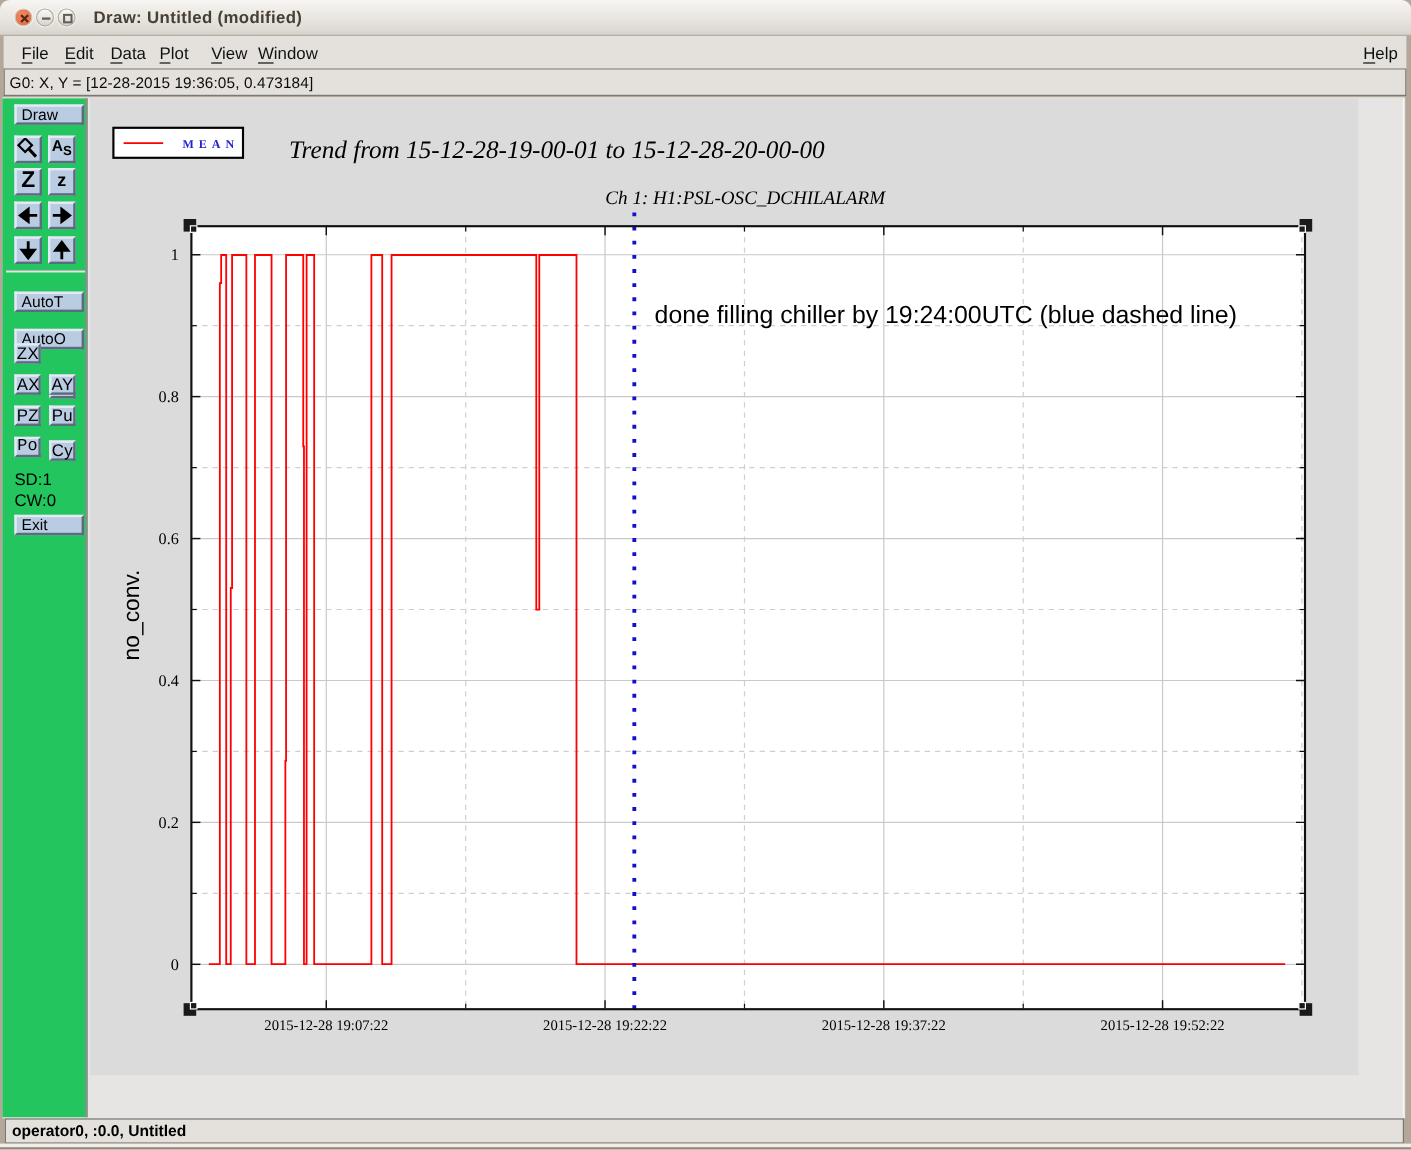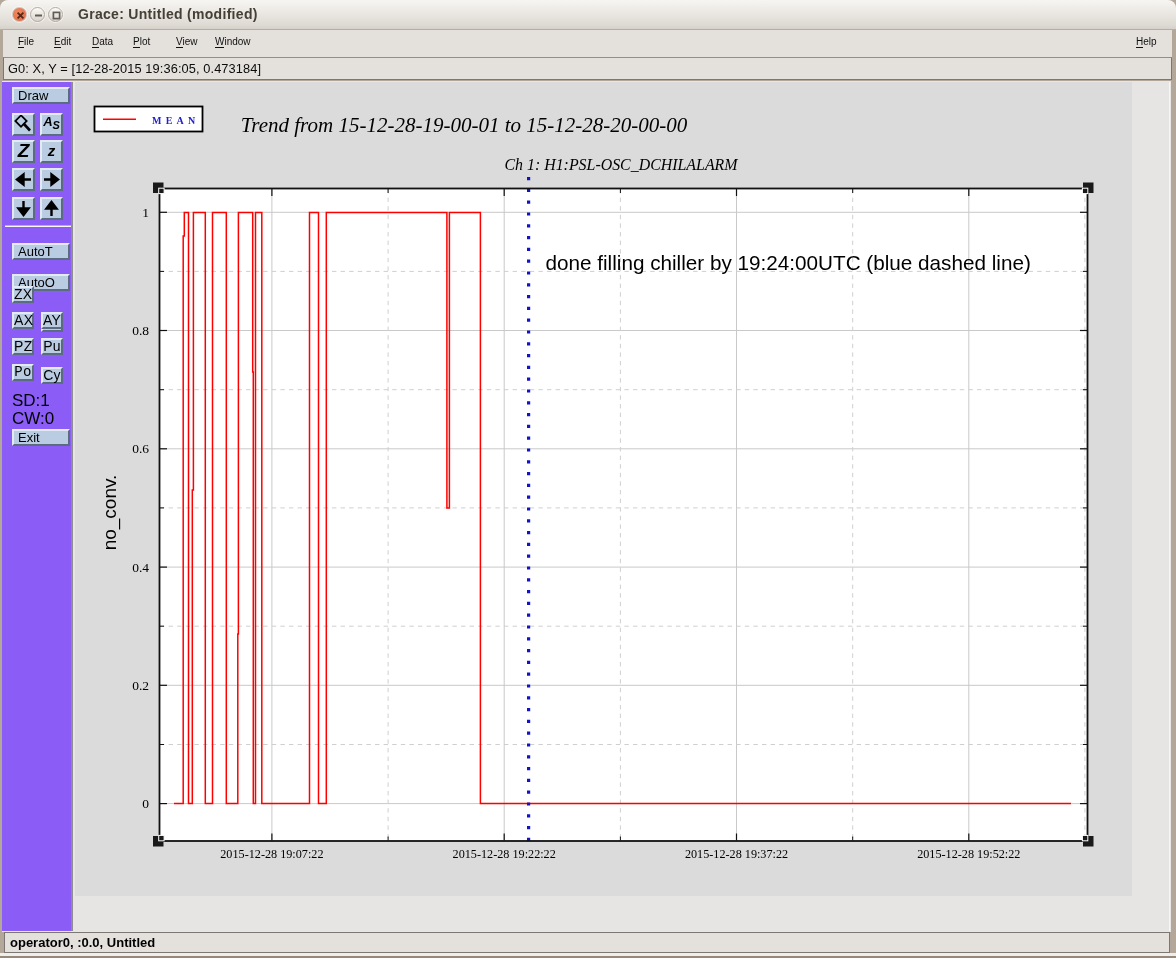--- a/index.html
+++ b/index.html
@@ -16,45 +16,45 @@
   letter-spacing:0.3px;
 }
 .wbtn { position:absolute; top:7px; width:15px; height:15px; border-radius:50%; }
 #btn-close { left:12px; background:radial-gradient(circle at 40% 35%, #f08a60, #e4663c); border:1px solid #cdc5bb; box-shadow:0 0 0 1px rgba(250,248,244,0.7); }
 #btn-min  { left:30px; background:linear-gradient(#fcfaf7,#d8d3cb); border:1px solid #b3aca3; box-shadow:0 0 0 1px rgba(250,248,244,0.7); }
 #btn-max  { left:48px; background:linear-gradient(#fcfaf7,#d8d3cb); border:1px solid #b3aca3; box-shadow:0 0 0 1px rgba(250,248,244,0.7); }
 .wbtn svg { position:absolute; left:0; top:0; }
 #menubar {
   position:absolute; left:3px; top:30px; width:1169px; height:27px; background:#e4e1dd;
 }
-.mitem { position:absolute; top:6px; font-size:10px; color:#111; }
+.mitem { position:absolute; top:6px; font-size:14px; color:#111; }
 .mitem u { text-decoration:none; border-bottom:1px solid #111; padding-bottom:0px; }
 #locator {
   position:absolute; left:3px; top:57px; width:1169px; height:23px;
   background:#e4e1dd; border:1px solid #7b7873; border-top:1px solid #918e89;
   font-size:12.8px; color:#0c0c0c; line-height:21px; padding-left:4px;
   letter-spacing:0.1px;
 }
 #mainarea { position:absolute; left:2px; top:81px; width:1169px; height:851px; background:#e7e6e4; }
 #leftpanel {
   position:absolute; left:2px; top:82px; width:71px; height:849px;
-  background:#8b5cf6; border-right:2px solid #8e8e8e;
+  background:#22c55e; border-right:2px solid #8e8e8e;
 }
 #panelgroove { position:absolute; left:3px; top:143px; width:66px; height:2px;
   border-top:1px solid #b5b5b5; border-bottom:1px solid #f8f8f8; }
 .btn {
   position:absolute; background:#bacce2; color:#000;
   border-top:2px solid #e2eaf4; border-left:2px solid #e2eaf4;
   border-bottom:2px solid #5c6c80; border-right:2px solid #5c6c80;
   font-size:13px; text-align:left; line-height:13px;
 }
 .btn.wide { left:10px; width:58px; height:17px; padding-left:4px; }
-.btn.sq { width:23px; height:23px; text-align:center;font-style:italic; }
+.btn.sq { width:23px; height:23px; text-align:center; }
 .btn.sm { width:22px; height:17px; text-align:center; font-size:14px; line-height:12px; letter-spacing:0.3px; }
-.ptext { position:absolute; left:10px; font-size:17px; color:#000; }
+.ptext { position:absolute; left:10px; font-size:14px; color:#000; }
 #statusbar {
   position:absolute; left:4px; top:932px; width:1166px; height:21px;
   background:#e4e1dd; border:1px solid #7b7873;
   font-size:13px; color:#000; line-height:19px; padding-left:5px;font-weight:bold;
 }
 #bottomstrip { position:absolute; left:0px; top:953px; width:1176px; height:5px; background:#f0eeea; border-bottom:2px solid #96897b;}
 #canvas { position:absolute; left:75px; top:82px; width:1095px; height:849px; background:#e6e5e3; border-right:1.5px solid #f8f6f3; }
 #page { position:absolute; left:75px; top:82px; width:1057px; height:814px; background:#dbdbdb; }
 #plotsvg { position:absolute; left:75px; top:82px; }
 </style>
@@ -70,21 +70,21 @@
   <div class="wbtn" id="btn-min">
       <svg width="15" height="15">
         <path d="M4 7.5 H11" stroke="#625e57" stroke-width="2"></path>
       </svg>
     </div>
   <div class="wbtn" id="btn-max">
       <svg width="15" height="15">
         <rect x="4.4" y="4.4" width="6.2" height="6.2" fill="none" stroke="#625e57" stroke-width="1.7"></rect>
       </svg>
     </div>
-  <div class="title">Grace: Untitled (modified)</div>
+  <div class="title">Draw: Untitled (modified)</div>
 </div>
 <div id="menubar">
   <div class="mitem" style="left:15px"><u>F</u>ile</div>
   <div class="mitem" style="left:51px"><u>E</u>dit</div>
   <div class="mitem" style="left:89px"><u>D</u>ata</div>
   <div class="mitem" style="left:130px"><u>P</u>lot</div>
   <div class="mitem" style="left:173px"><u>V</u>iew</div>
   <div class="mitem" style="left:212px"><u>W</u>indow</div>
   <div class="mitem" style="left:1133px"><u>H</u>elp</div>
 </div>

